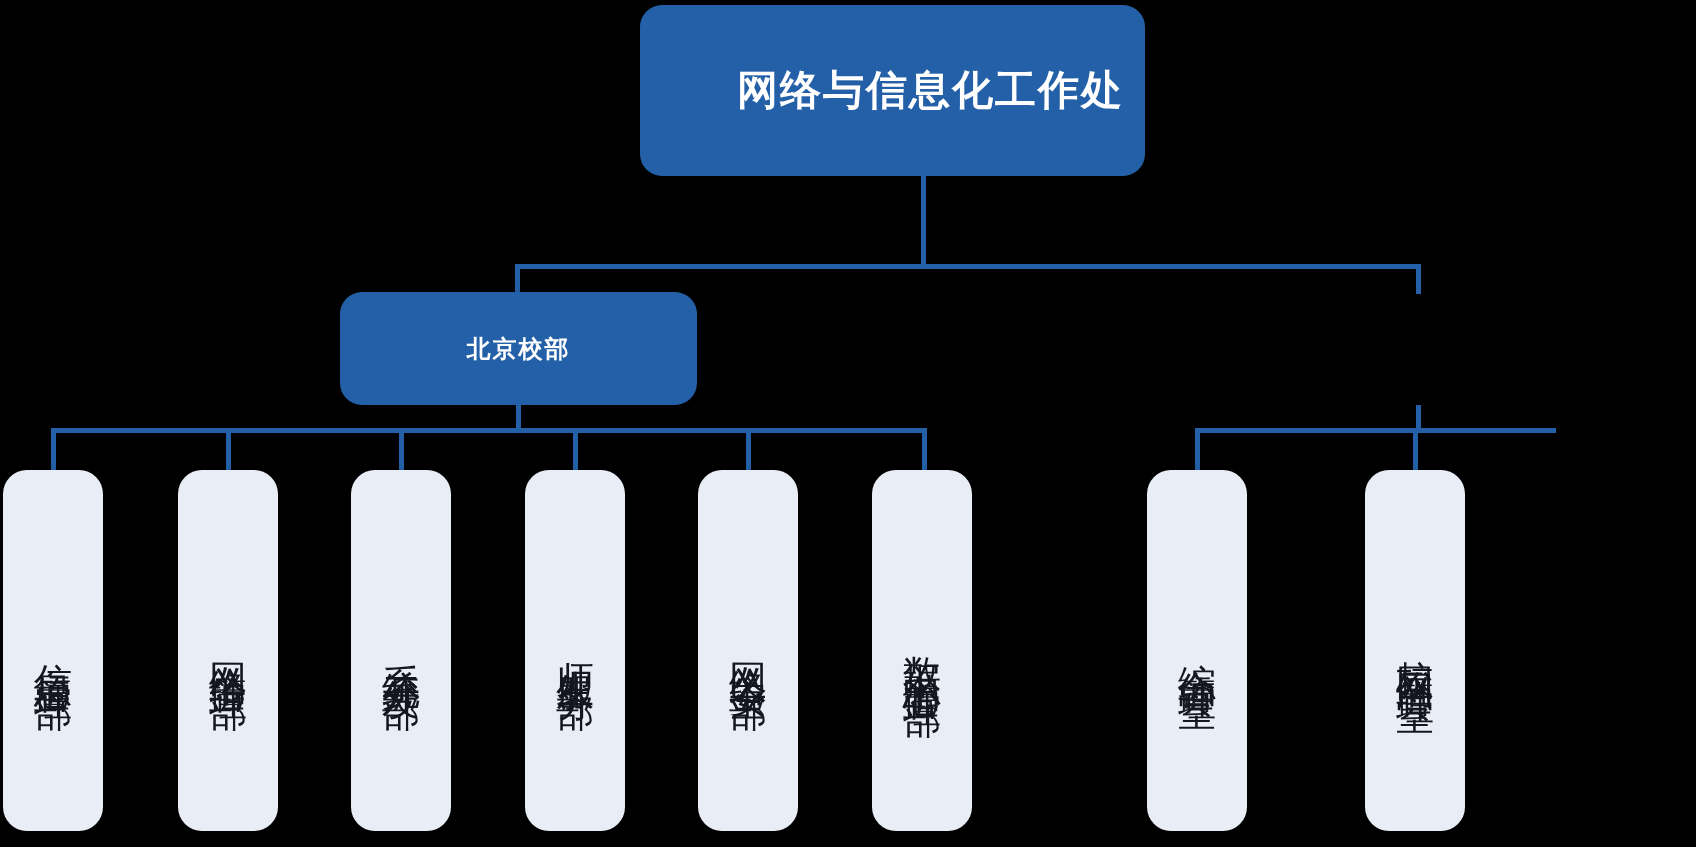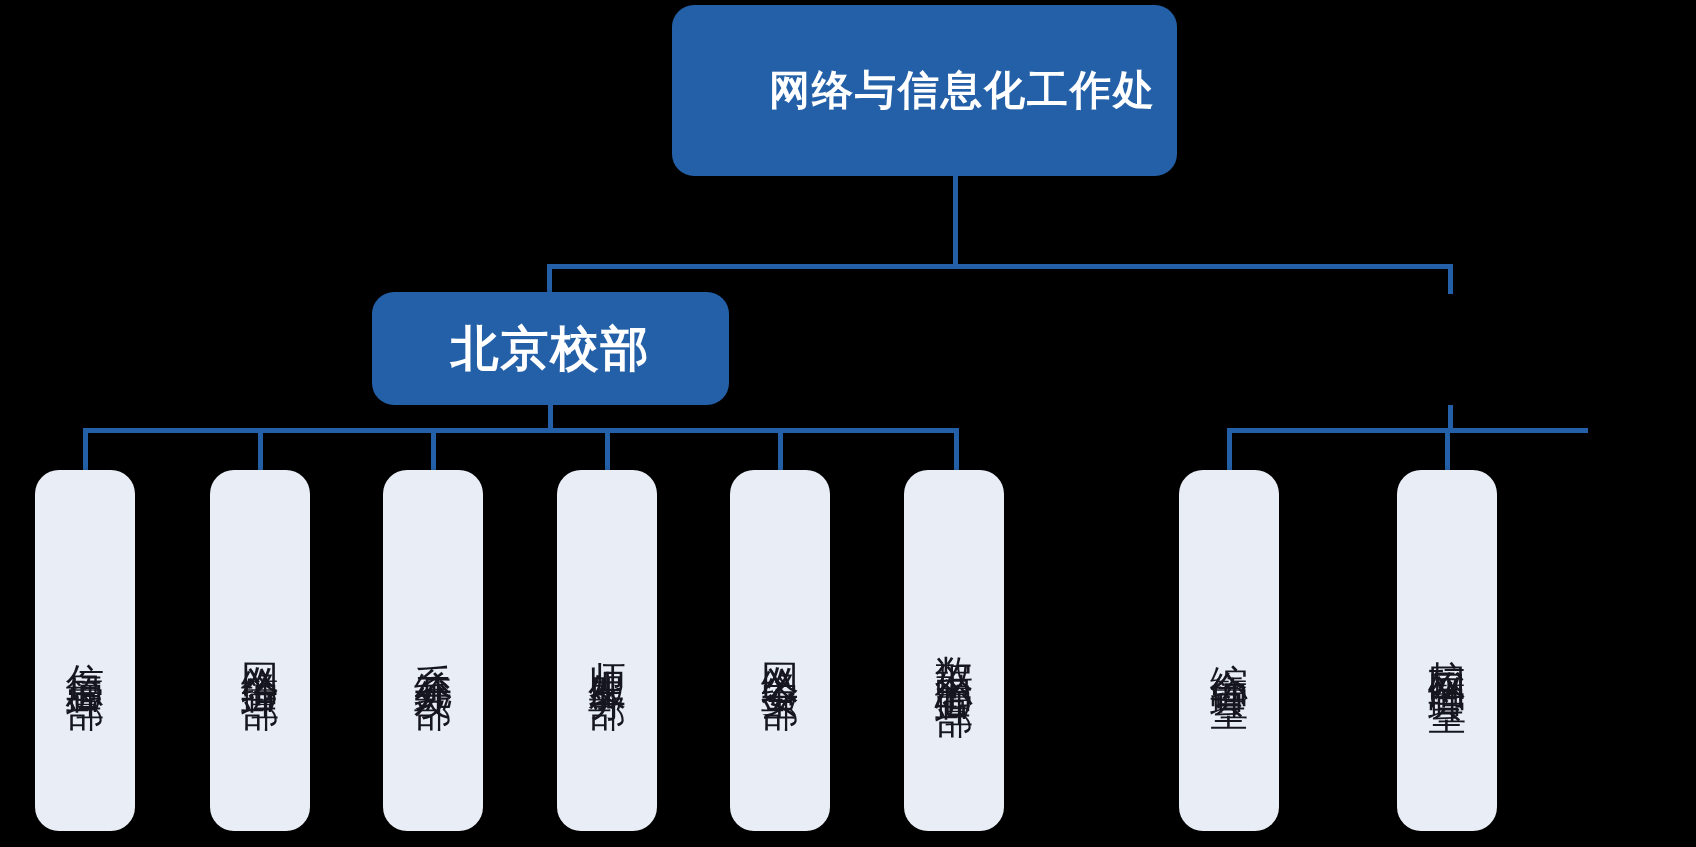--- a/index.html
+++ b/index.html
@@ -7,21 +7,20 @@
     padding: 0;
     background: #000000;
     font-family: "Liberation Sans", "DejaVu Sans", sans-serif;
   }
   .canvas {
     position: relative;
     width: 1556px;
     height: 847px;
     background: #000000;
     overflow: hidden;
-    margin-left: 32px;
   }
   .node {
     position: absolute;
     background: #2460A7;
     border-radius: 22px;
     color: #FFFFFF;
     font-weight: bold;
     display: flex;
     align-items: center;
     justify-content: center;
@@ -31,21 +30,21 @@
   .node.root {
     left: 640px; top: 5px;
     width: 505px; height: 171px;
     font-size: 41px;
     letter-spacing: 2px;
     padding-left: 76px;
     box-sizing: border-box;
   }
   .node.branch {
     width: 357px; height: 113px;
-    font-size: 48px;
+    font-size: 24px;
     letter-spacing: 2px;
   }
   .node.branch-beijing { left: 340px; top: 292px; }
   .node.branch-baoding { left: 1243px; top: 292px; width: 357px; }
   .leaf {
     position: absolute;
     top: 470px;
     width: 100px;
     height: 361px;
     background: #E9EEF6;

